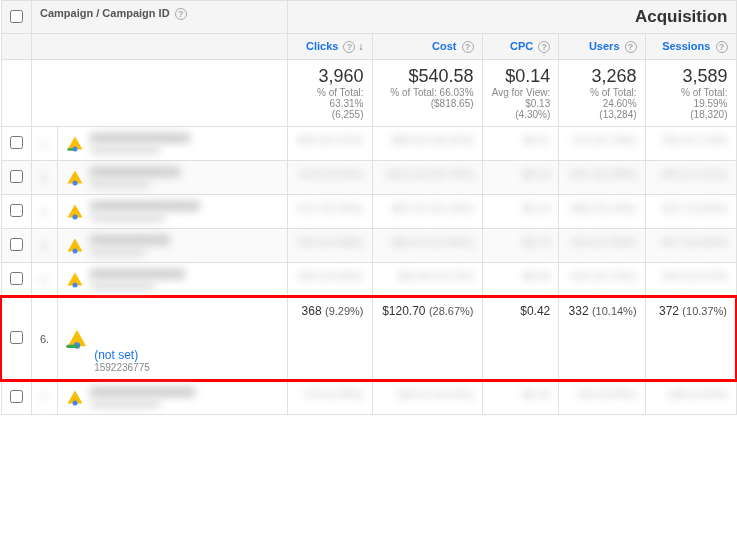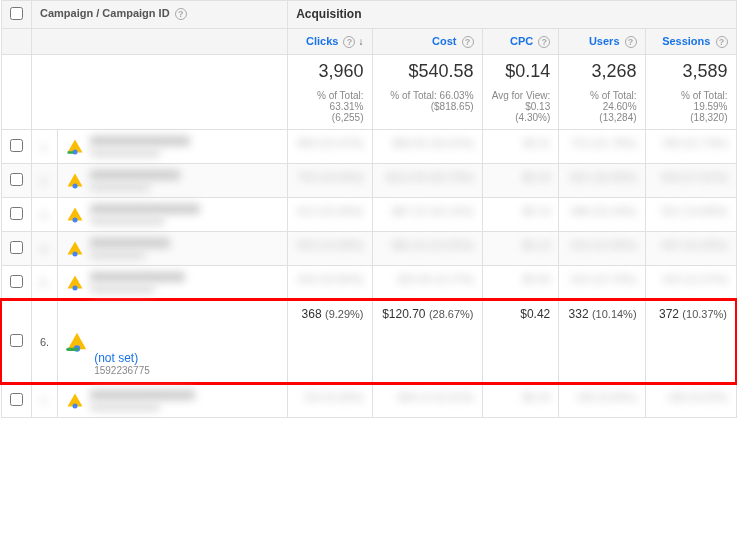--- a/index.html
+++ b/index.html
@@ -30,36 +30,36 @@
     }
     .col-campaign {
       text-align: left;
       width: 230px;
     }
     .col-checkbox {
       width: 28px;
       text-align: center;
     }
     .acquisition-header {
-      text-align: left;
+      text-align: right;
       background: #f5f5f5;
       font-weight: bold;
-      font-size: 12px;
+      font-size: 17px;
       color: #333;
       border-bottom: none;
     }
     .metric-main {
       font-size: 18px;
       font-weight: normal;
       color: #333;
     }
     .metric-sub {
       font-size: 10px;
       color: #888;
-      margin-top: 8px;
+      margin-top: 0;
     }
     .sort-icon { color: #555; font-size: 10px; }
     .help-icon {
       display: inline-block;
       width: 12px;
       height: 12px;
       border-radius: 50%;
       border: 1px solid #aaa;
       color: #aaa;
       font-size: 9px;

